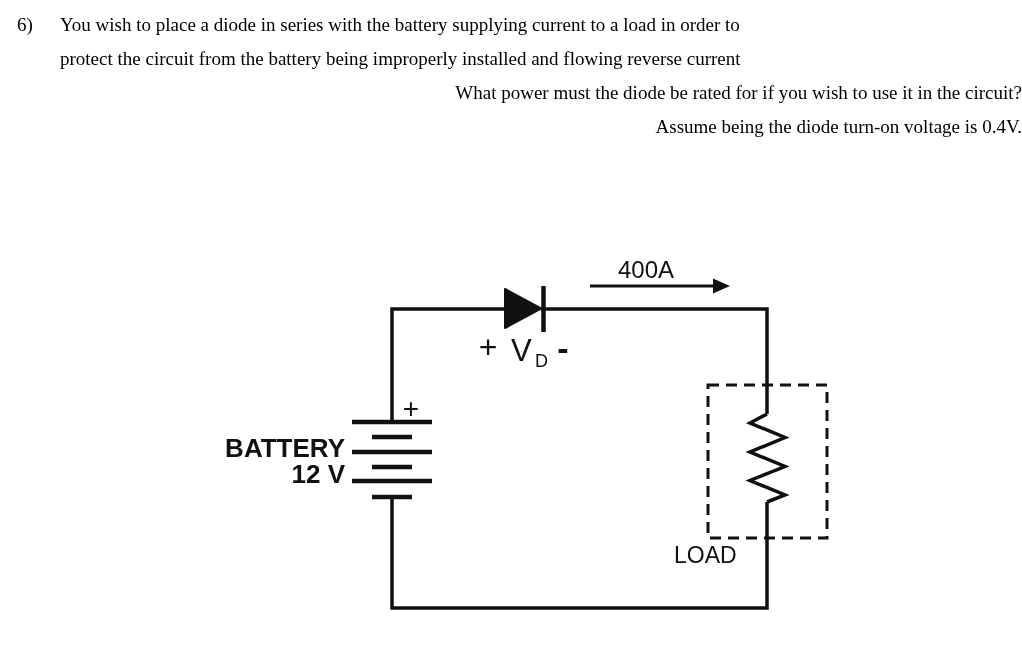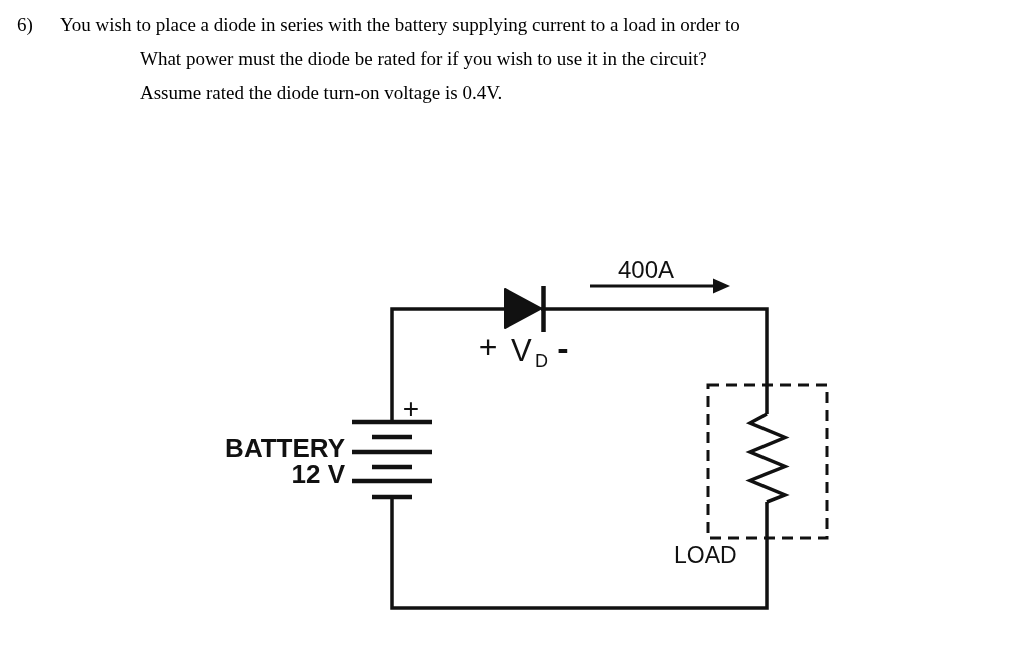--- a/index.html
+++ b/index.html
@@ -24,21 +24,21 @@
     width: 1022px;
   }
   .line {
     white-space: pre;
     font-size: 19px;
     line-height: 34px;
     color: #000000;
   }
   .line.first { padding-left: 17px; }
   .line.body  { padding-left: 60px; }
-  .line.sub   { padding-left: 140px; }
+  .line.sub   { padding-left: 140px; text-align: right; }
   .qnum {
     display: inline-block;
     width: 43px;
   }
   
   .diagram {
     position: absolute;
     left: 0;
     top: 230px;
     width: 1022px;
@@ -50,22 +50,23 @@
     fill: #111111;
   }
 </style>
 </head>
 <body>
 
 <div class="page">
 
   <div class="problem">
     <div class="line first"><span class="qnum">6)</span><span>You wish to place a diode in series with the battery supplying current to a load in order to</span></div>
+    <div class="line body"><span>protect the circuit from the battery being improperly installed and flowing reverse current</span></div>
     <div class="line sub"><span>What power must the diode be rated for if you wish to use it in the circuit?</span></div>
-    <div class="line sub"><span>Assume rated the diode turn-on voltage is 0.4V.</span></div>
+    <div class="line sub"><span>Assume being the diode turn-on voltage is 0.4V.</span></div>
   </div>
 
   <div class="diagram">
     <svg width="1022" height="419" viewBox="0 0 1022 419" xmlns="http://www.w3.org/2000/svg">
 
       <path d="M392 192 L392 79 L507 79" fill="none" stroke="#111111" stroke-width="3.5"></path>
       <path d="M541 79 L767 79 L767 184" fill="none" stroke="#111111" stroke-width="3.5"></path>
       <path d="M767 272 L767 378 L392 378 L392 267" fill="none" stroke="#111111" stroke-width="3.5"></path>
 
       <g>

